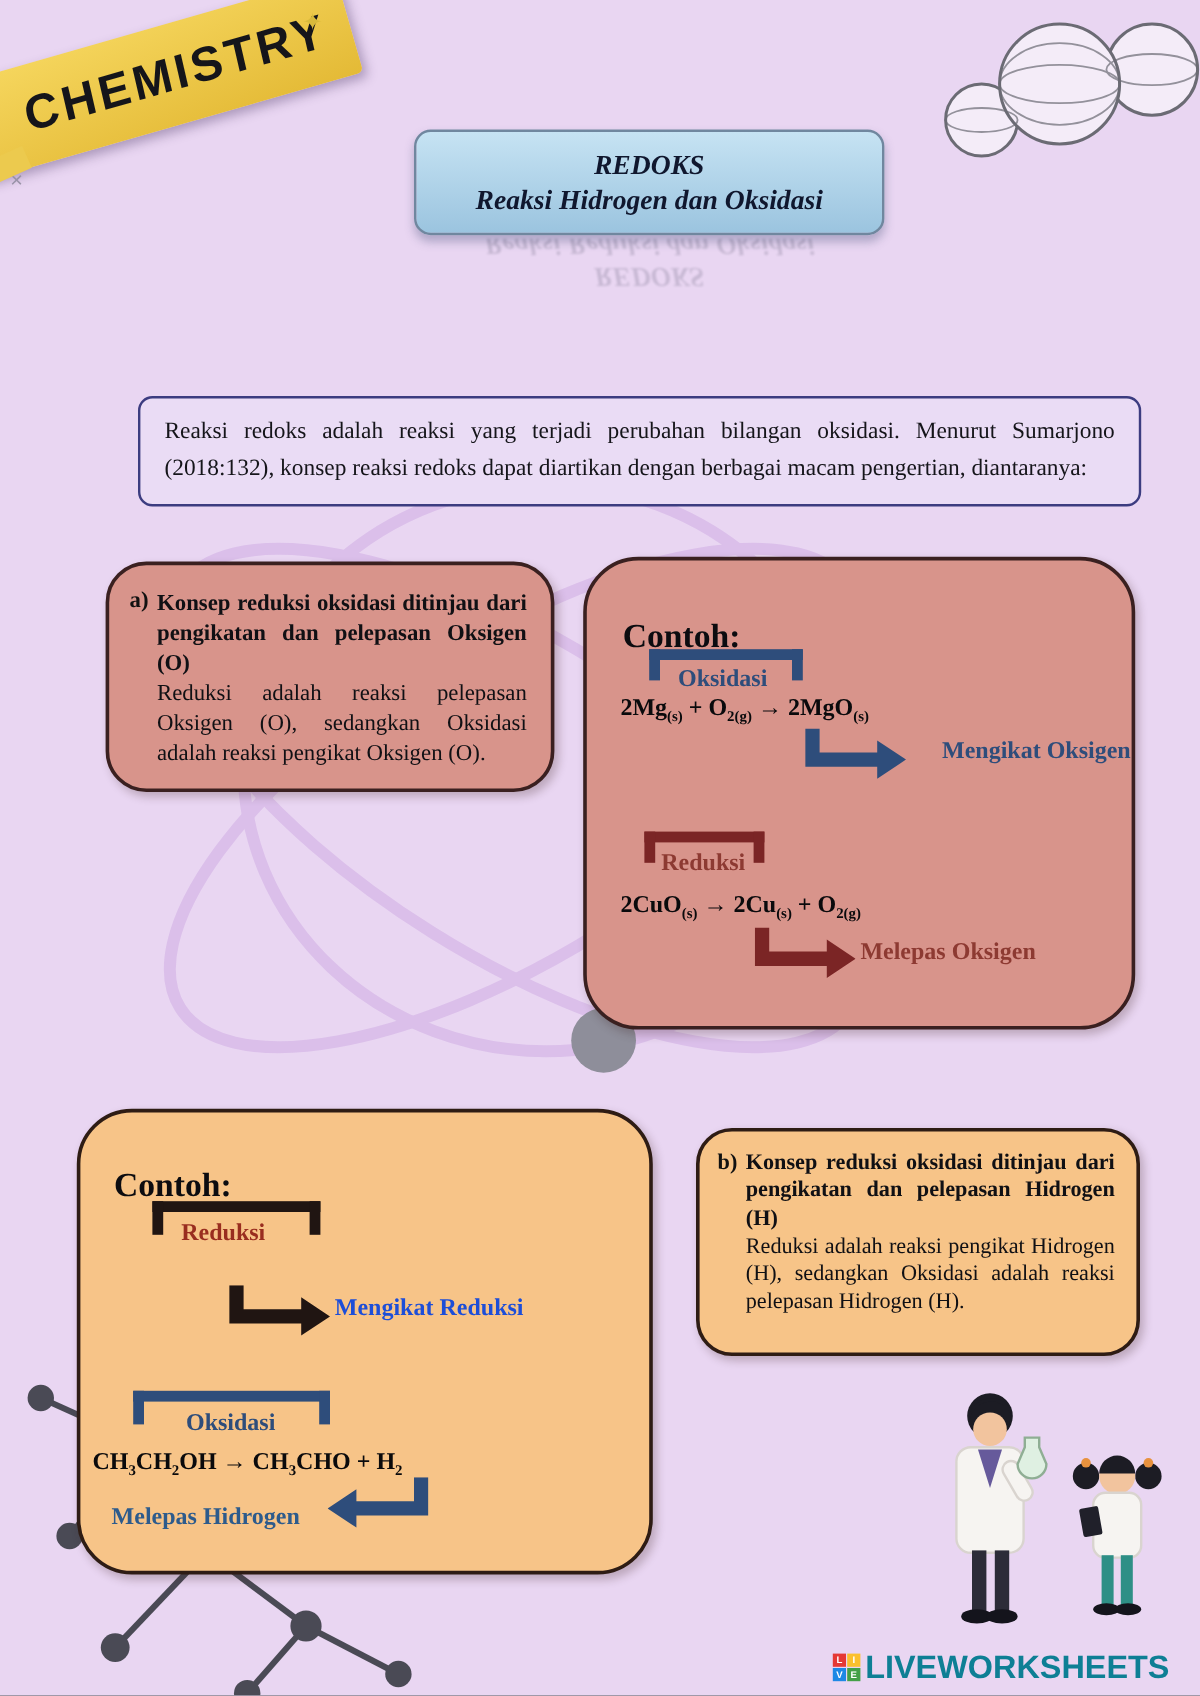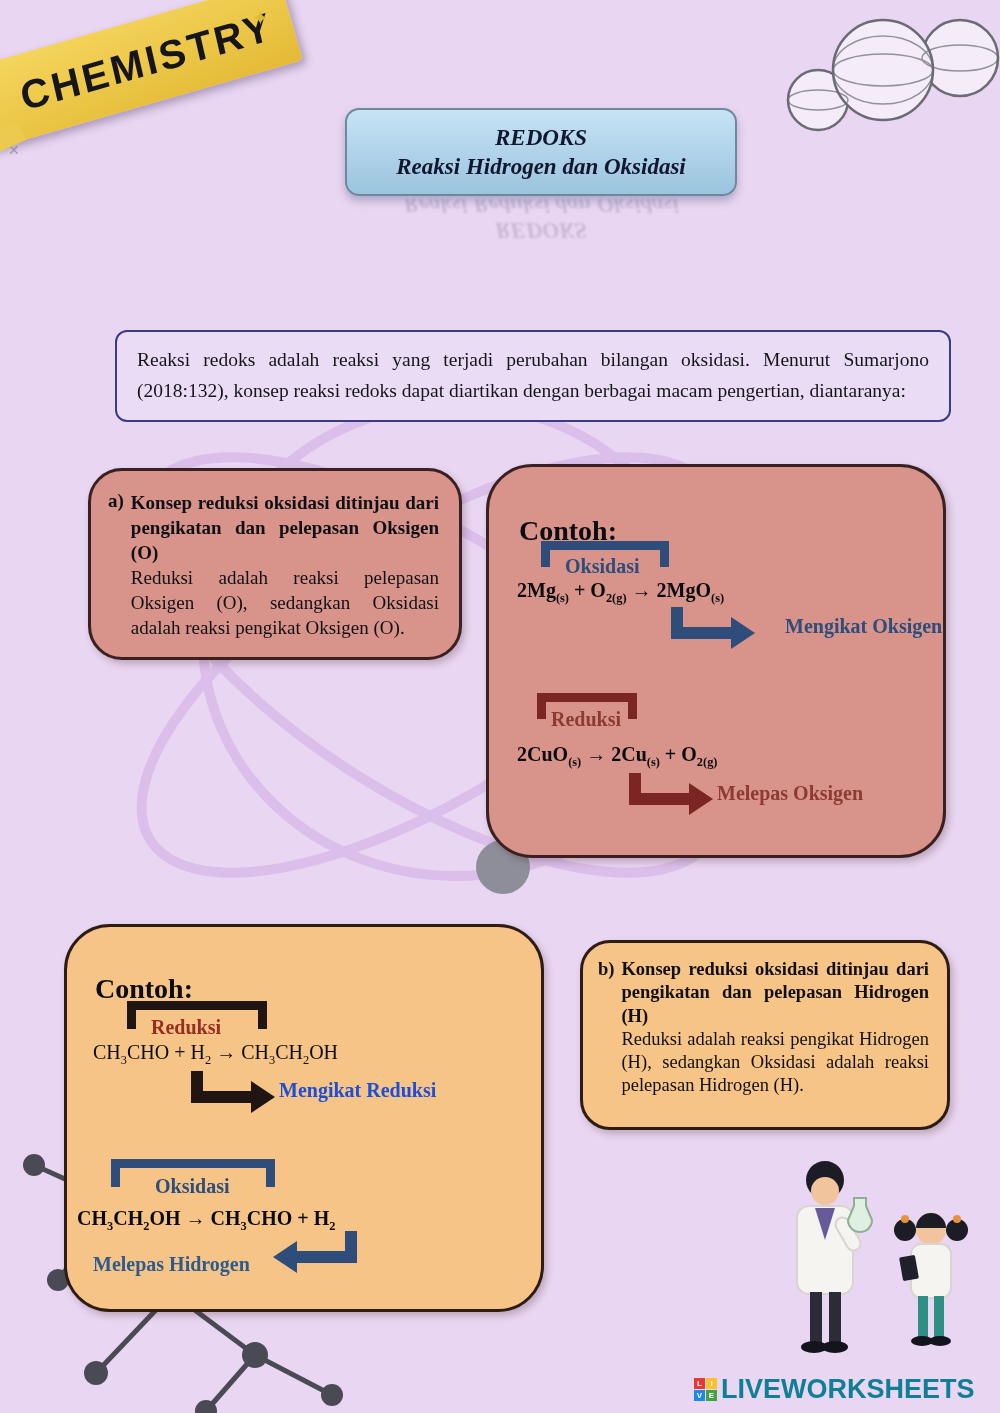--- a/index.html
+++ b/index.html
@@ -210,21 +210,20 @@
       <polygon fill="currentColor" points="0,0 12,0 12,20 60,20 60,10 84,26 60,42 60,32 0,32"></polygon>
     </svg>
     <div class="ex-item lbl c-red2" style="left:228px; top:315px;">Melepas Oksigen</div>
   </div>
 
   <div class="example-box example-b">
     <div class="ex-item heading" style="left:28px; top:46px;">Contoh:</div>
 
     <div class="ex-item bracket c-black" style="left:60px; top:74px; width:140px; height:28px;"></div>
     <div class="ex-item lbl c-red3" style="left:84px; top:89px;">Reduksi</div>
-    <div class="ex-item eq" style="left:26px; top:114px;"><span>CH</span><sub>3</sub><span>CHO + H</span><sub>2</sub><span> → CH</span><sub>3</sub><span>CH</span><sub>2</sub><span>OH</span></div>
     <svg class="ex-item arrow c-black" style="left:124px; top:144px;" width="84" height="44" viewBox="0 0 84 44">
       <polygon fill="currentColor" points="0,0 12,0 12,20 60,20 60,10 84,26 60,42 60,32 0,32"></polygon>
     </svg>
     <div class="ex-item lbl c-red4" style="left:212px; top:152px;">Mengikat Reduksi</div>
 
     <div class="ex-item bracket c-blue" style="left:44px; top:232px; width:164px; height:28px;"></div>
     <div class="ex-item lbl c-blue" style="left:88px; top:248px;">Oksidasi</div>
     <div class="ex-item eq bold" style="left:10px; top:280px;"><span>CH</span><sub>3</sub><span>CH</span><sub>2</sub><span>OH → CH</span><sub>3</sub><span>CHO + H</span><sub>2</sub></div>
     <div class="ex-item lbl c-blue2" style="left:26px; top:326px;">Melepas Hidrogen</div>
     <svg class="ex-item arrow arrow-left c-blue" style="left:206px; top:304px;" width="84" height="44" viewBox="0 0 84 44">

